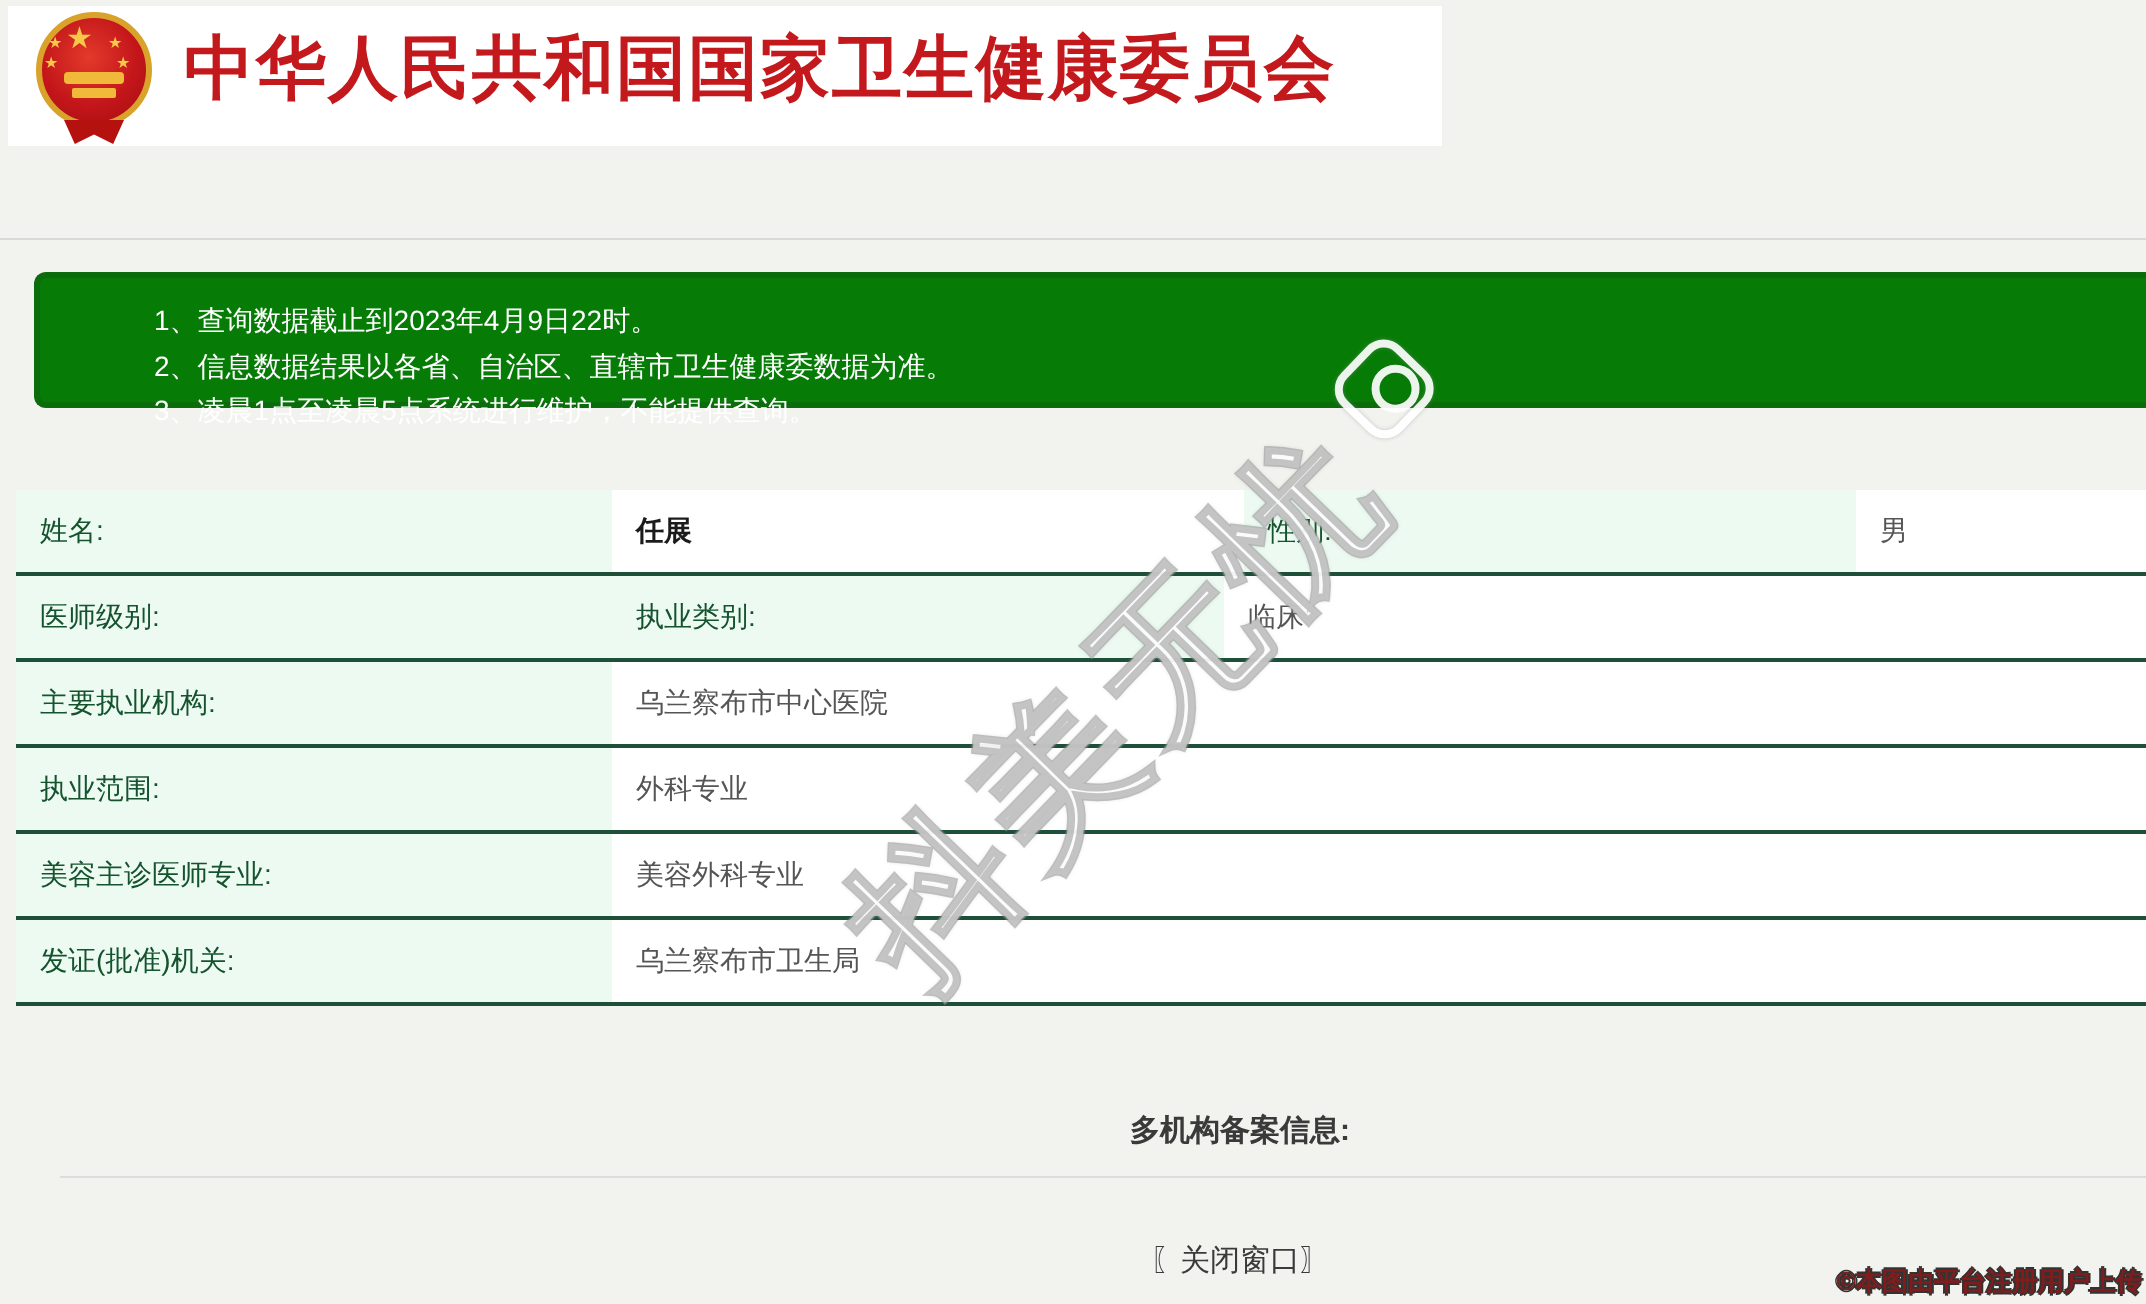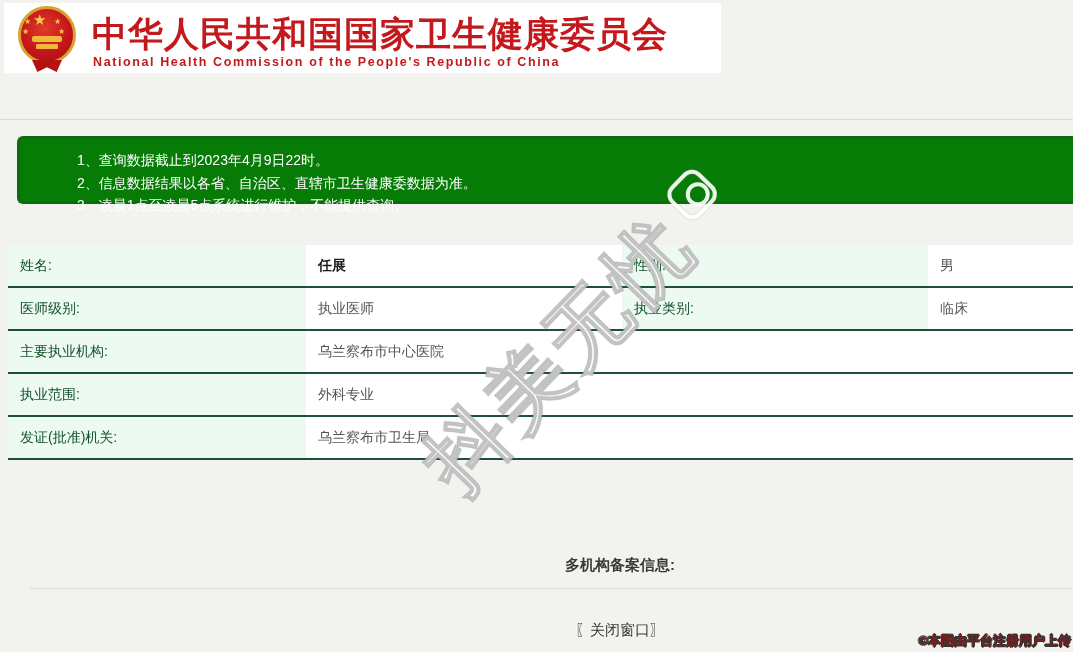--- a/index.html
+++ b/index.html
@@ -131,50 +131,52 @@
     <div class="emblem-star-big">★</div>
     <div class="emblem-star-s" style="left:14px; top:14px;">★</div>
     <div class="emblem-star-s" style="left:44px; top:14px;">★</div>
     <div class="emblem-star-s" style="left:12px; top:24px;">★</div>
     <div class="emblem-star-s" style="left:48px; top:24px;">★</div>
     <div class="emblem-gate"></div>
     <div class="emblem-gate2"></div>
     <div class="emblem-ribbon"></div>
   </div>
   <div class="header-title-cn">中华人民共和国国家卫生健康委员会</div>
-  <div class="header-title-en">National Health Commission of the People's Republic of China</div>
 </div>
 <div class="header-divider"></div>
 
 <div class="notice-box">
   <div class="notice-line">1、查询数据截止到2023年4月9日22时。</div>
   <div class="notice-line">2、信息数据结果以各省、自治区、直辖市卫生健康委数据为准。</div>
   <div class="notice-line">3、凌晨1点至凌晨5点系统进行维护，不能提供查询。</div>
 </div>
 
 <div class="record-table">
   <div class="t-row">
     <div class="t-cell c-label w1">姓名:</div>
     <div class="t-cell c-value w2 bold-val">任展</div>
     <div class="t-cell c-label w3">性别:</div>
     <div class="t-cell c-value w4">男</div>
   </div>
   <div class="t-row">
     <div class="t-cell c-label w1">医师级别:</div>
-    <div class="t-cell c-value w2">执业医师</div>
     <div class="t-cell c-label w3">执业类别:</div>
     <div class="t-cell c-value w4">临床</div>
   </div>
   <div class="t-row">
     <div class="t-cell c-label w1">主要执业机构:</div>
     <div class="t-cell c-value wspan">乌兰察布市中心医院</div>
   </div>
   <div class="t-row">
     <div class="t-cell c-label w1">执业范围:</div>
     <div class="t-cell c-value wspan">外科专业</div>
+  </div>
+  <div class="t-row">
+    <div class="t-cell c-label w1">美容主诊医师专业:</div>
+    <div class="t-cell c-value wspan">美容外科专业</div>
   </div>
   <div class="t-row">
     <div class="t-cell c-label w1">发证(批准)机关:</div>
     <div class="t-cell c-value wspan">乌兰察布市卫生局</div>
   </div>
 </div>
 
 <div class="multi-org-row">多机构备案信息:</div>
 <div class="light-divider"></div>
 

